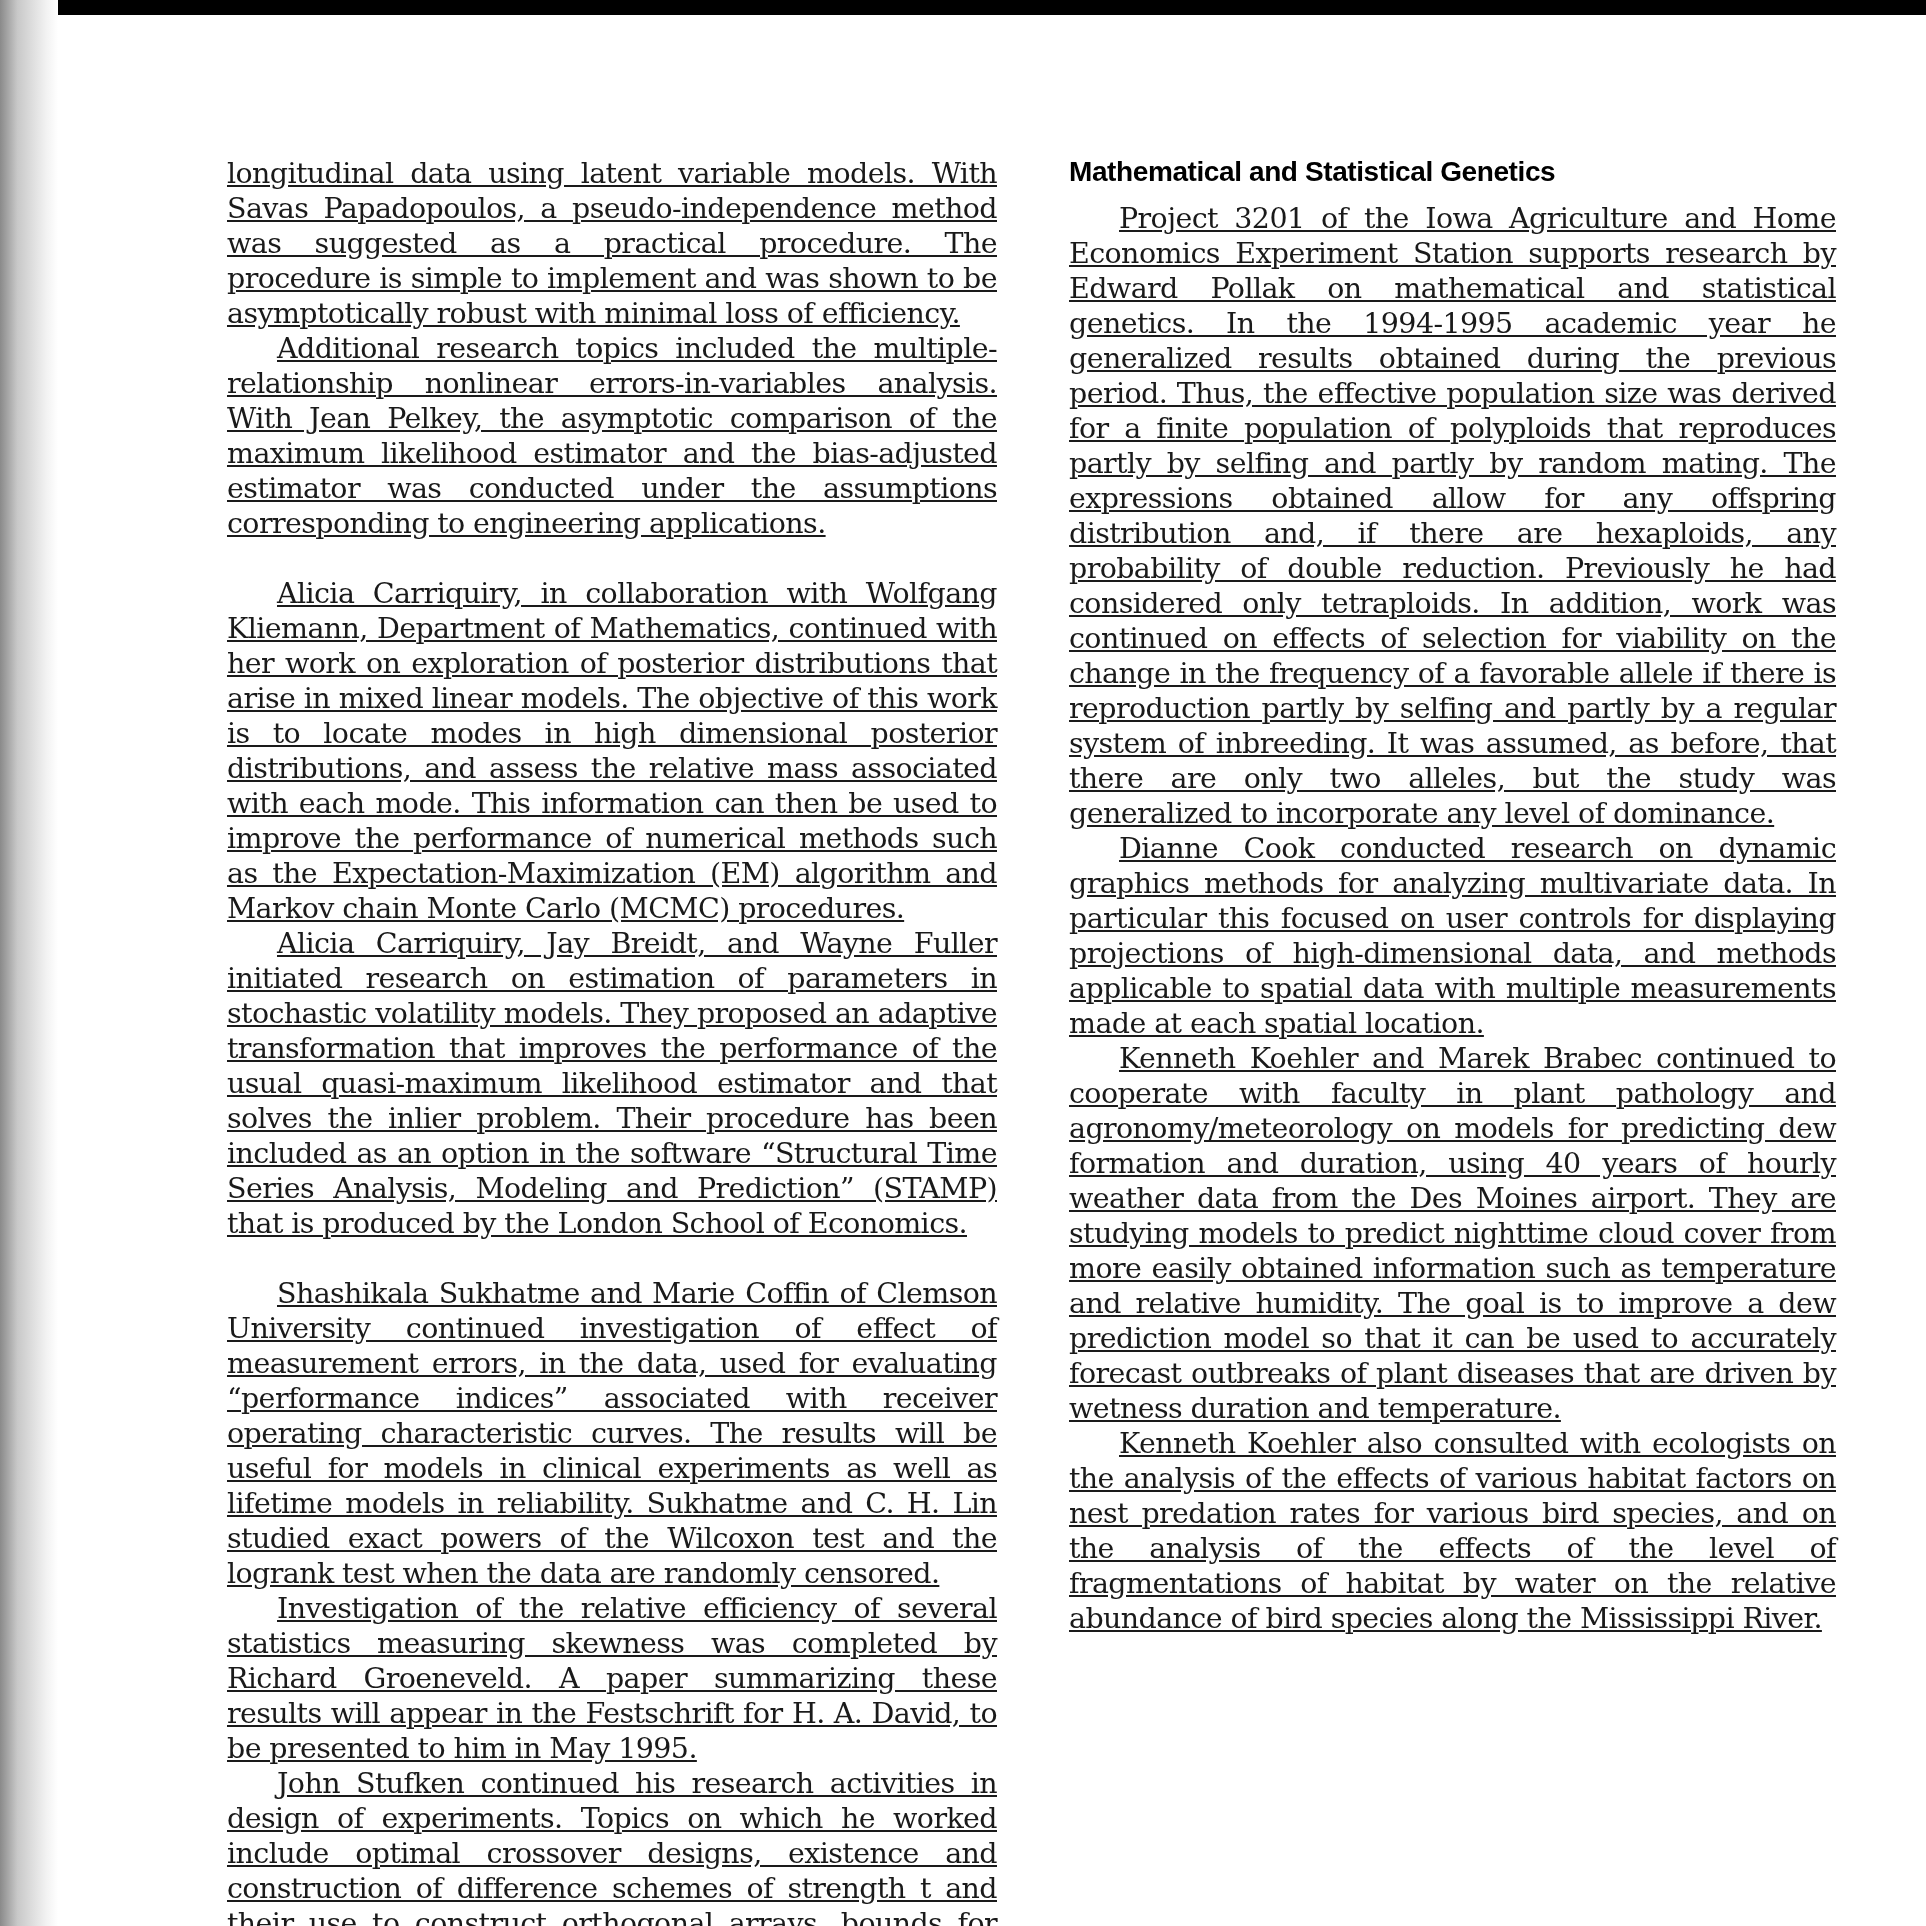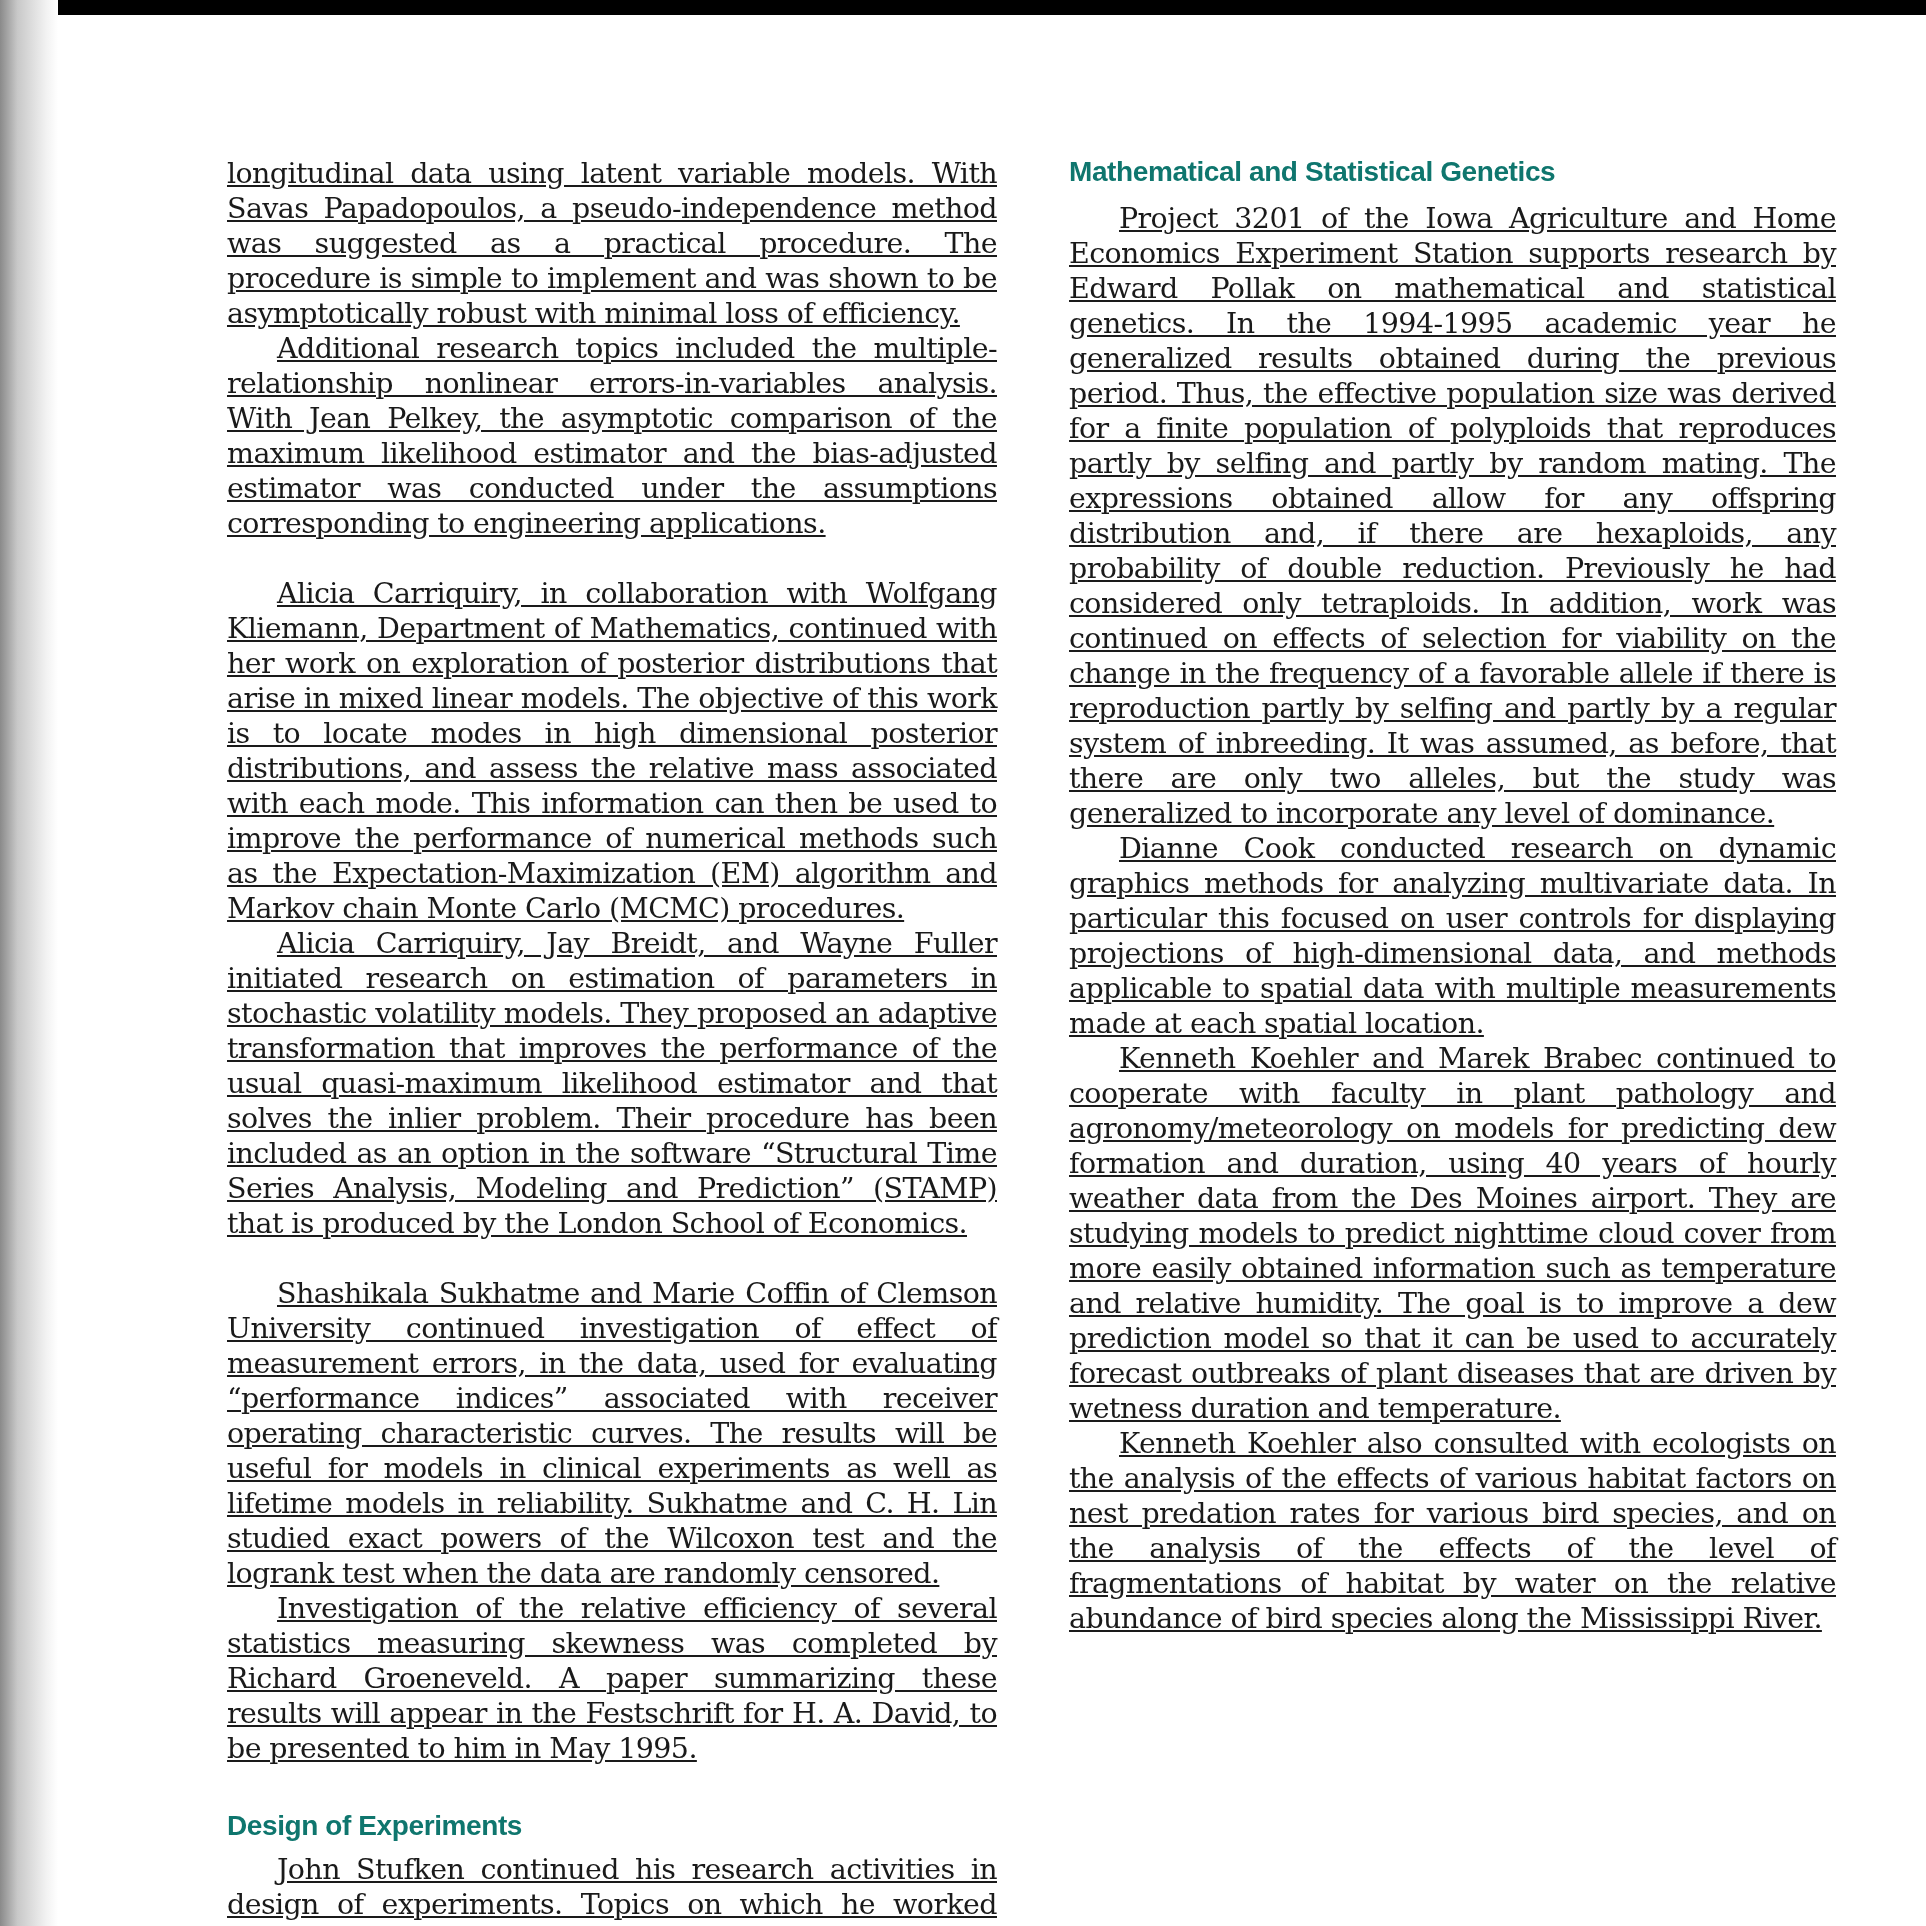--- a/index.html
+++ b/index.html
@@ -20,40 +20,39 @@
       letter-spacing: -0.6px;
     }
     .col.left { left: 227px; }
     .col.right { left: 1069px; top: 154px; width: 767px; }
     p { margin: 0; text-indent: 0; text-decoration: underline; }
     p.ind { text-indent: 50px; }
     p.gap { margin-top: 35px; }
     h2 {
       font-family: "Liberation Sans", "DejaVu Sans", sans-serif;
       font-weight: bold; font-size: 28px; line-height: 35px;
-      margin: 0; letter-spacing: -0.4px; color: #0f766e;
+      margin: 0; letter-spacing: -0.4px; color: #000000;
     }
     h2.sec { margin-top: 42px; margin-bottom: 8.5px; }
     h2.first { margin-bottom: 11.6px; }
   </style>
 </head>
 <body>
 
 <div class="topbar"></div>
 <div class="leftedge"></div>
 
 <div class="col left">
   <p>longitudinal data using latent variable models. With Savas Papadopoulos, a pseudo-independence method was suggested as a practical procedure. The procedure is simple to implement and was shown to be asymptotically robust with minimal loss of efficiency.</p>
   <p class="ind">Additional research topics included the multiple-relationship nonlinear errors-in-variables analysis. With Jean Pelkey, the asymptotic comparison of the maximum likelihood estimator and the bias-adjusted estimator was conducted under the assumptions corresponding to engineering applications.</p>
   <p class="ind gap">Alicia Carriquiry, in collaboration with Wolfgang Kliemann, Department of Mathematics, continued with her work on exploration of posterior distributions that arise in mixed linear models. The objective of this work is to locate modes in high dimensional posterior distributions, and assess the relative mass associated with each mode. This information can then be used to improve the performance of numerical methods such as the Expectation-Maximization (EM) algorithm and Markov chain Monte Carlo (MCMC) procedures.</p>
   <p class="ind">Alicia Carriquiry, Jay Breidt, and Wayne Fuller initiated research on estimation of parameters in stochastic volatility models. They proposed an adaptive transformation that improves the performance of the usual quasi-maximum likelihood estimator and that solves the inlier problem. Their procedure has been included as an option in the software “Structural Time Series Analysis, Modeling and Prediction” (STAMP) that is produced by the London School of Economics.</p>
   <p class="ind gap">Shashikala Sukhatme and Marie Coffin of Clemson University continued investigation of effect of measurement errors, in the data, used for evaluating “performance indices” associated with receiver operating characteristic curves. The results will be useful for models in clinical experiments as well as lifetime models in reliability. Sukhatme and C. H. Lin studied exact powers of the Wilcoxon test and the logrank test when the data are randomly censored.</p>
   <p class="ind">Investigation of the relative efficiency of several statistics measuring skewness was completed by Richard Groeneveld. A paper summarizing these results will appear in the Festschrift for H. A. David, to be presented to him in May 1995.</p>
 
-  <h2 class="sec">Design of Experiments</h2>
   <p class="ind">John Stufken continued his research activities in design of experiments. Topics on which he worked include optimal crossover designs, existence and construction of difference schemes of strength t and their use to construct orthogonal arrays, bounds for the number of runs in mixed orthogonal arrays, sampling designs to control second-order inclusion probabilities, and algorithms to find trend-free or nearly trend-free versions of a given block design. He also continued work, jointly with A. Hedayat from the University of Illinois at Chicago and N. J. A. Sloane from AT&amp;T Bell Laboratories, on a book manuscript on orthogonal arrays and their applications.</p>
 </div>
 
 <div class="col right">
   <h2 class="first">Mathematical and Statistical Genetics</h2>
   <p class="ind">Project 3201 of the Iowa Agriculture and Home Economics Experiment Station supports research by Edward Pollak on mathematical and statistical genetics. In the 1994-1995 academic year he generalized results obtained during the previous period. Thus, the effective population size was derived for a finite population of polyploids that reproduces partly by selfing and partly by random mating. The expressions obtained allow for any offspring distribution and, if there are hexaploids, any probability of double reduction. Previously he had considered only tetraploids. In addition, work was continued on effects of selection for viability on the change in the frequency of a favorable allele if there is reproduction partly by selfing and partly by a regular system of inbreeding. It was assumed, as before, that there are only two alleles, but the study was generalized to incorporate any level of dominance.</p>
 
   <p class="ind">Dianne Cook conducted research on dynamic graphics methods for analyzing multivariate data. In particular this focused on user controls for displaying projections of high-dimensional data, and methods applicable to spatial data with multiple measurements made at each spatial location.</p>
 
   <p class="ind">Kenneth Koehler and Marek Brabec continued to cooperate with faculty in plant pathology and agronomy/meteorology on models for predicting dew formation and duration, using 40 years of hourly weather data from the Des Moines airport. They are studying models to predict nighttime cloud cover from more easily obtained information such as temperature and relative humidity. The goal is to improve a dew prediction model so that it can be used to accurately forecast outbreaks of plant diseases that are driven by wetness duration and temperature.</p>

